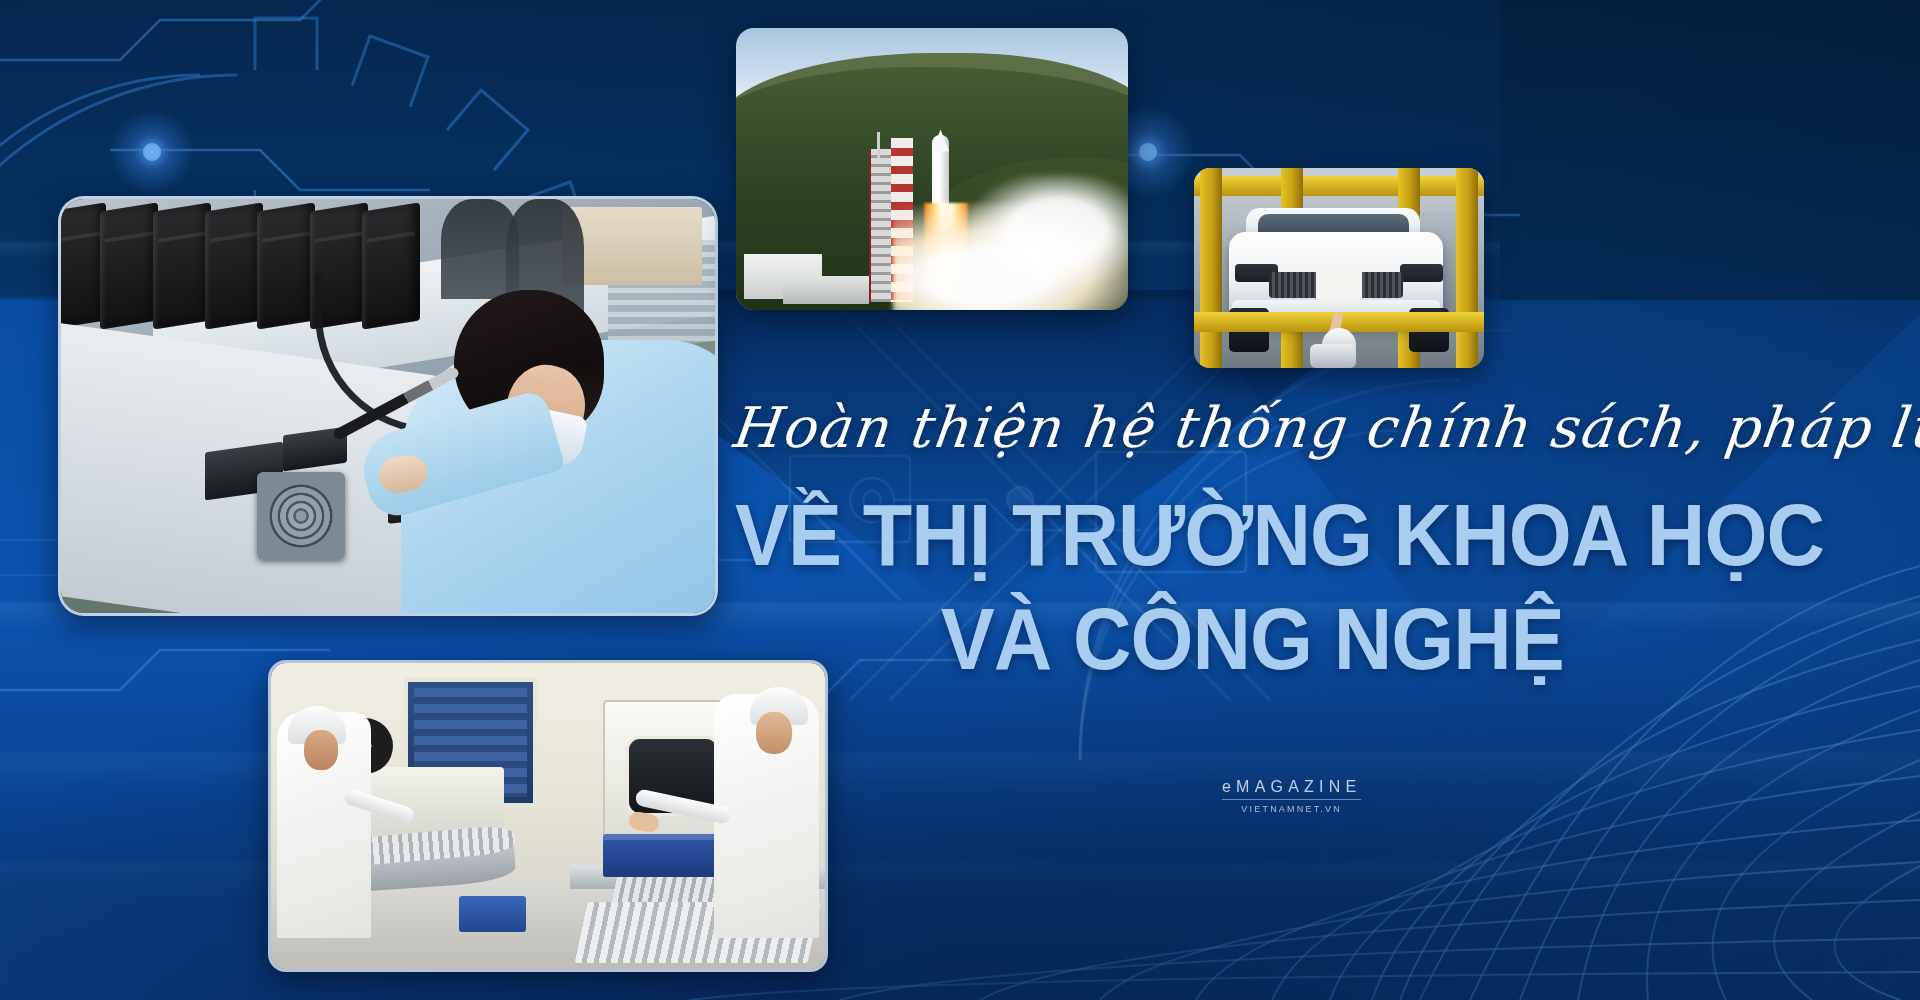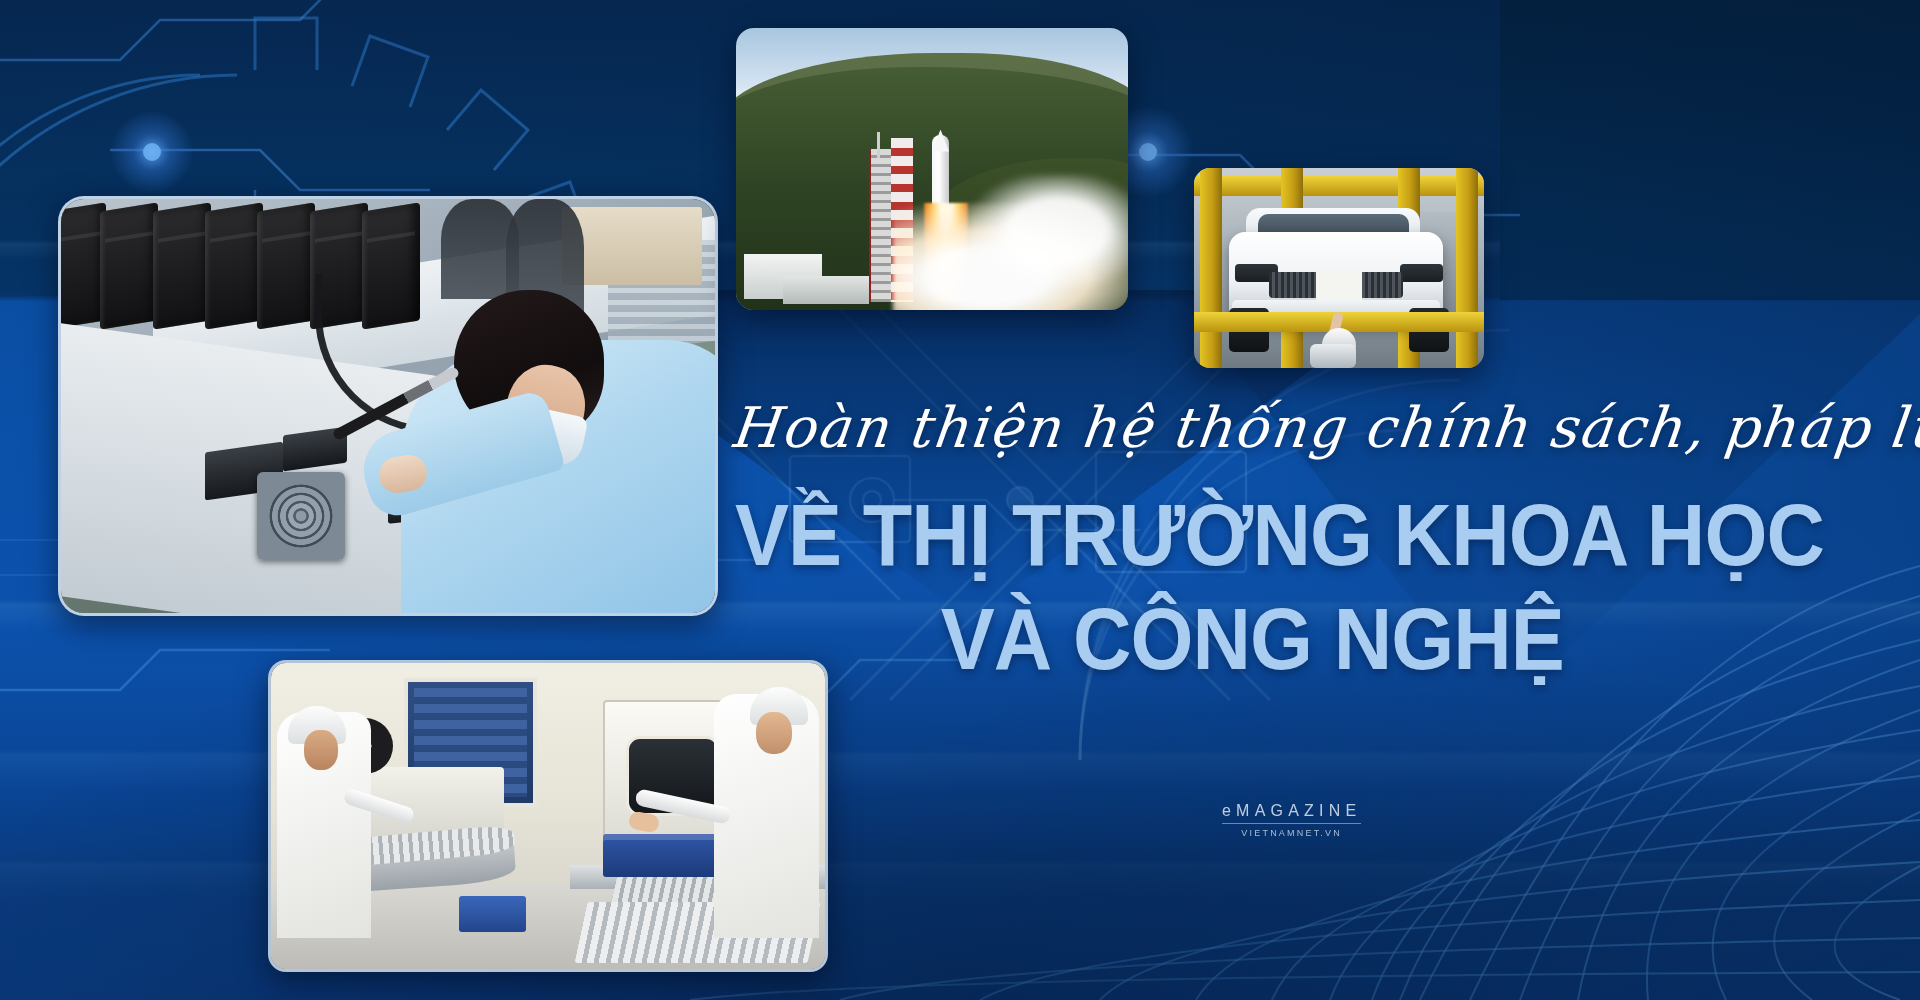--- a/index.html
+++ b/index.html
@@ -273,21 +273,21 @@
   }
   #headline-1 { margin-top:34px; transform-origin:left center; }
   #headline-2 { margin-top:16px; transform-origin:center center; text-align:center;
                 padding-right:120px; }
 
   
   #logo { position:absolute; left:1222px; top:778px; text-align:center;
           opacity:.82; }
   #logo-main { color:#e8eef6; font-size:16px; letter-spacing:5.2px;
                font-family:"Liberation Sans", sans-serif; font-weight:400;
-               border-bottom:1px solid rgba(230,238,248,.55); padding-bottom:3px;margin-top:24px; }
+               border-bottom:1px solid rgba(230,238,248,.55); padding-bottom:3px; }
   #logo-sub  { color:#cfdcea; font-size:9px; letter-spacing:2.2px; margin-top:4px;
                font-family:"Liberation Sans", sans-serif; }
 </style>
 </head>
 <body>
 
 <div id="stage">
 
   <div class="bg-layer bg-base"></div>
   <div class="bg-layer bg-streaks"></div>

